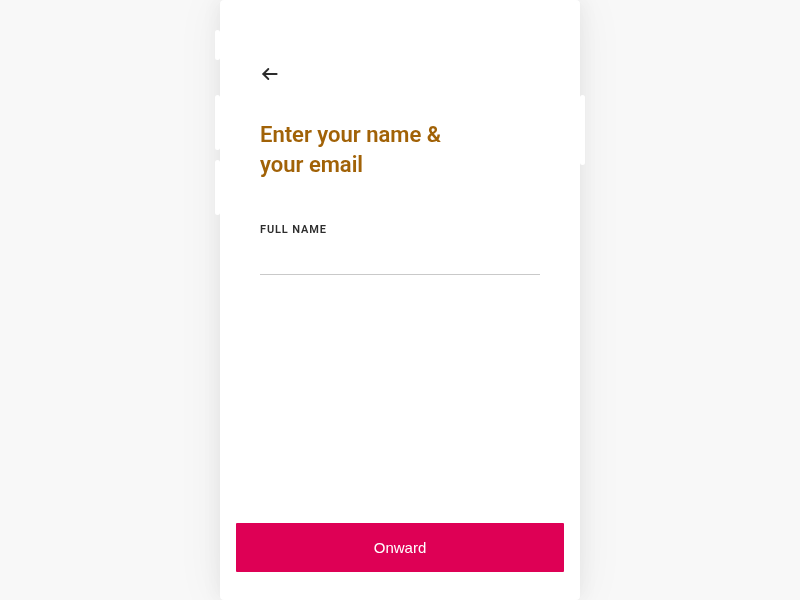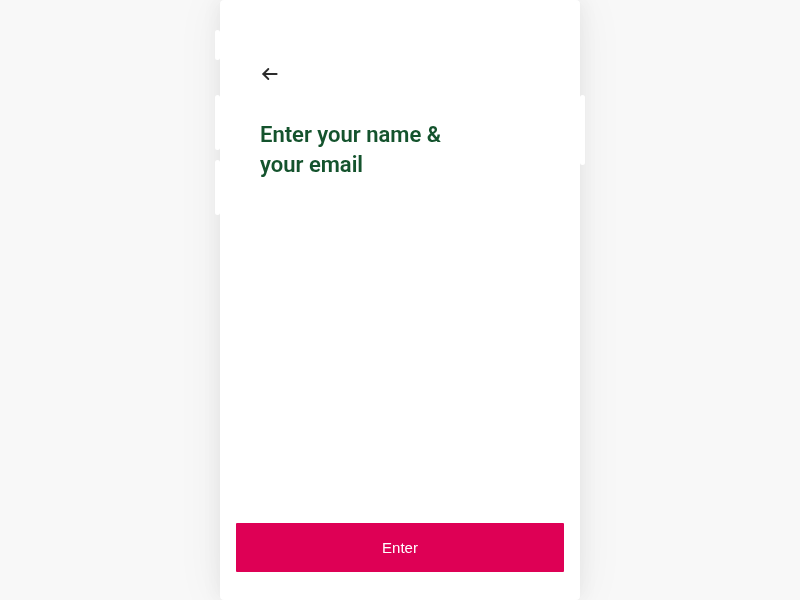--- a/index.html
+++ b/index.html
@@ -55,21 +55,21 @@
       background: none;
       border: none;
       padding: 0;
       margin-left: -4px;
     }
     .back-btn svg { stroke: #2c2c2c; }
     .title {
       font-size: 22px;
       line-height: 1.35;
       font-weight: 600;
-      color: #14532d;
+      color: #a16207;
       max-width: 220px;
       margin-bottom: 44px;
     }
     .field { margin-bottom: 30px; }
     .label {
       font-size: 11px;
       letter-spacing: 0.08em;
       font-weight: 600;
       color: #2e2e2e;
       text-transform: uppercase;
@@ -115,19 +115,23 @@
       <button class="back-btn" aria-label="Back">
         <svg width="20" height="20" viewBox="0 0 24 24" fill="none" stroke-width="2.2" stroke-linecap="round" stroke-linejoin="round">
           <line x1="20" y1="12" x2="4" y2="12"></line>
           <polyline points="10 18 4 12 10 6"></polyline>
         </svg>
       </button>
     </div>
 
     <h1 class="title">Enter your name &amp; your email</h1>
 
+    <div class="field">
+      <label class="label">FULL NAME</label>
+      <input class="input" type="text" value="" style="">
+    </div>
 
   </div>
 
   <div class="footer">
-    <button class="cta">Enter</button>
+    <button class="cta">Onward</button>
   </div>
 </div>
 
 </body></html>

